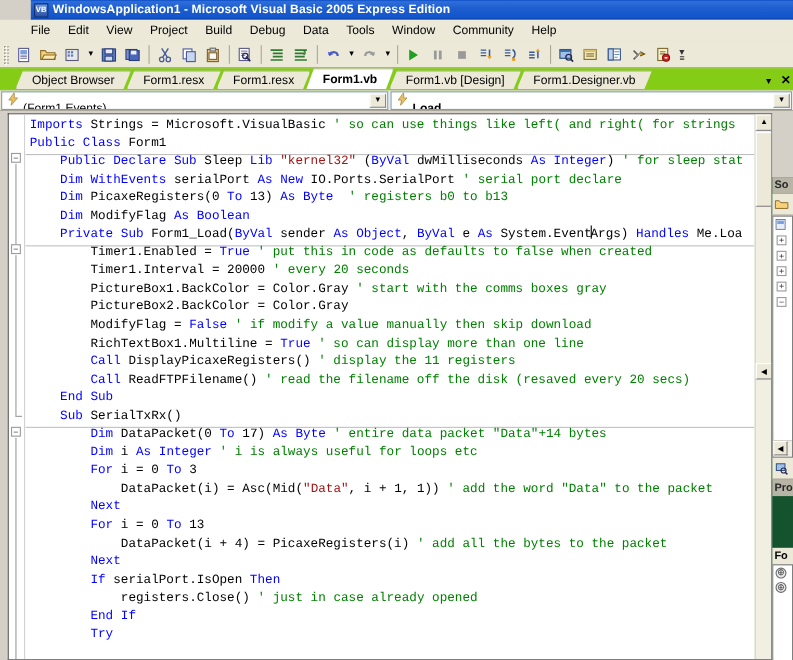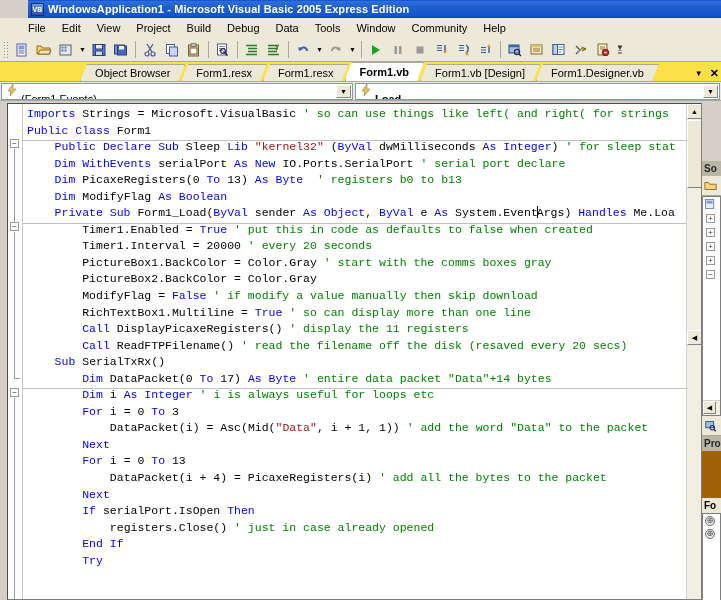--- a/index.html
+++ b/index.html
@@ -72,26 +72,25 @@
   }
   .tb-overflow {
     margin-left: 2px; font-size: 9px; color: #333;
     display: flex; flex-direction: column; align-items: center; line-height: 5px;
   }
   .ico { display:block; }
 
   
   .tabstrip {
     height: 20px;
-    background: #fde047;
+    background: #84cc16;
     display: flex; align-items: flex-end;
     position: relative;
     border-bottom: 1px solid #aca899;
     padding-left: 14px;
-    justify-content: center;
   }
   .tab {
     height: 17px;
     padding: 0 9px 0 9px;
     margin-right: -4px;
     display: flex; align-items: center;
     font-size: 11px; color: #000;
     background: #ece9d8;
     border: 1px solid #aca899;
     border-bottom: none;
@@ -241,21 +240,21 @@
     position: absolute; left: 0; width: 15px;
     background: #ece9d8;
     border: 1px solid #fff;
     border-right-color:#848284; border-bottom-color:#848284;
   }
   .vs-updiv { position:absolute; top:0; left:0; }
 
   
   .rightdock {
     position: absolute; top: 60px; right: 0; width: 19px; bottom: 0;
-    background: #a16207;
+    background: #14532d;
     overflow: hidden;
   }
   .rp-title {
     height: 15px;
     background: #b9b5a6;
     color: #262626;
     font-size: 10px; font-weight: bold;
     display: flex; align-items: center;
     padding-left: 2px;
     white-space: nowrap; overflow: hidden;
@@ -567,20 +566,21 @@
               <div class="cl"><span>    </span><span class="kw">Dim</span><span class="id"> ModifyFlag </span><span class="kw">As Boolean</span></div>
               <div class="cl"><span>    </span><span class="kw">Private Sub</span><span class="id"> Form1_Load(</span><span class="kw">ByVal</span><span class="id"> sender </span><span class="kw">As Object</span><span class="id">, </span><span class="kw">ByVal</span><span class="id"> e </span><span class="kw">As</span><span class="id"> System.Event</span><span class="caret"></span><span class="id">Args) </span><span class="kw">Handles</span><span class="id"> Me.Loa</span></div>
               <div class="cl"><span>        </span><span class="id">Timer1.Enabled = </span><span class="kw">True</span><span class="id"> </span><span class="cm">' put this in code as defaults to false when created</span></div>
               <div class="cl"><span>        </span><span class="id">Timer1.Interval = 20000 </span><span class="cm">' every 20 seconds</span></div>
               <div class="cl"><span>        </span><span class="id">PictureBox1.BackColor = Color.Gray </span><span class="cm">' start with the comms boxes gray</span></div>
               <div class="cl"><span>        </span><span class="id">PictureBox2.BackColor = Color.Gray</span></div>
               <div class="cl"><span>        </span><span class="id">ModifyFlag = </span><span class="kw">False</span><span class="id"> </span><span class="cm">' if modify a value manually then skip download</span></div>
               <div class="cl"><span>        </span><span class="id">RichTextBox1.Multiline = </span><span class="kw">True</span><span class="id"> </span><span class="cm">' so can display more than one line</span></div>
               <div class="cl"><span>        </span><span class="kw">Call</span><span class="id"> DisplayPicaxeRegisters() </span><span class="cm">' display the 11 registers</span></div>
               <div class="cl"><span>        </span><span class="kw">Call</span><span class="id"> ReadFTPFilename() </span><span class="cm">' read the filename off the disk (resaved every 20 secs)</span></div>
+              <div class="cl"><span>    </span><span class="kw">End Sub</span></div>
               <div class="cl"><span>    </span><span class="kw">Sub</span><span class="id"> SerialTxRx()</span></div>
               <div class="cl"><span>        </span><span class="kw">Dim</span><span class="id"> DataPacket(0 </span><span class="kw">To</span><span class="id"> 17) </span><span class="kw">As Byte</span><span class="id"> </span><span class="cm">' entire data packet "Data"+14 bytes</span></div>
               <div class="cl"><span>        </span><span class="kw">Dim</span><span class="id"> i </span><span class="kw">As Integer</span><span class="id"> </span><span class="cm">' i is always useful for loops etc</span></div>
               <div class="cl"><span>        </span><span class="kw">For</span><span class="id"> i = 0 </span><span class="kw">To</span><span class="id"> 3</span></div>
               <div class="cl"><span>            </span><span class="id">DataPacket(i) = </span><span class="id">Asc</span><span class="id">(</span><span class="id">Mid</span><span class="id">(</span><span class="st">"Data"</span><span class="id">, i + 1, 1)) </span><span class="cm">' add the word "Data" to the packet</span></div>
               <div class="cl"><span>        </span><span class="kw">Next</span></div>
               <div class="cl"><span>        </span><span class="kw">For</span><span class="id"> i = 0 </span><span class="kw">To</span><span class="id"> 13</span></div>
               <div class="cl"><span>            </span><span class="id">DataPacket(i + 4) = PicaxeRegisters(i) </span><span class="cm">' add all the bytes to the packet</span></div>
               <div class="cl"><span>        </span><span class="kw">Next</span></div>
               <div class="cl"><span>        </span><span class="kw">If</span><span class="id"> serialPort.IsOpen </span><span class="kw">Then</span></div>

